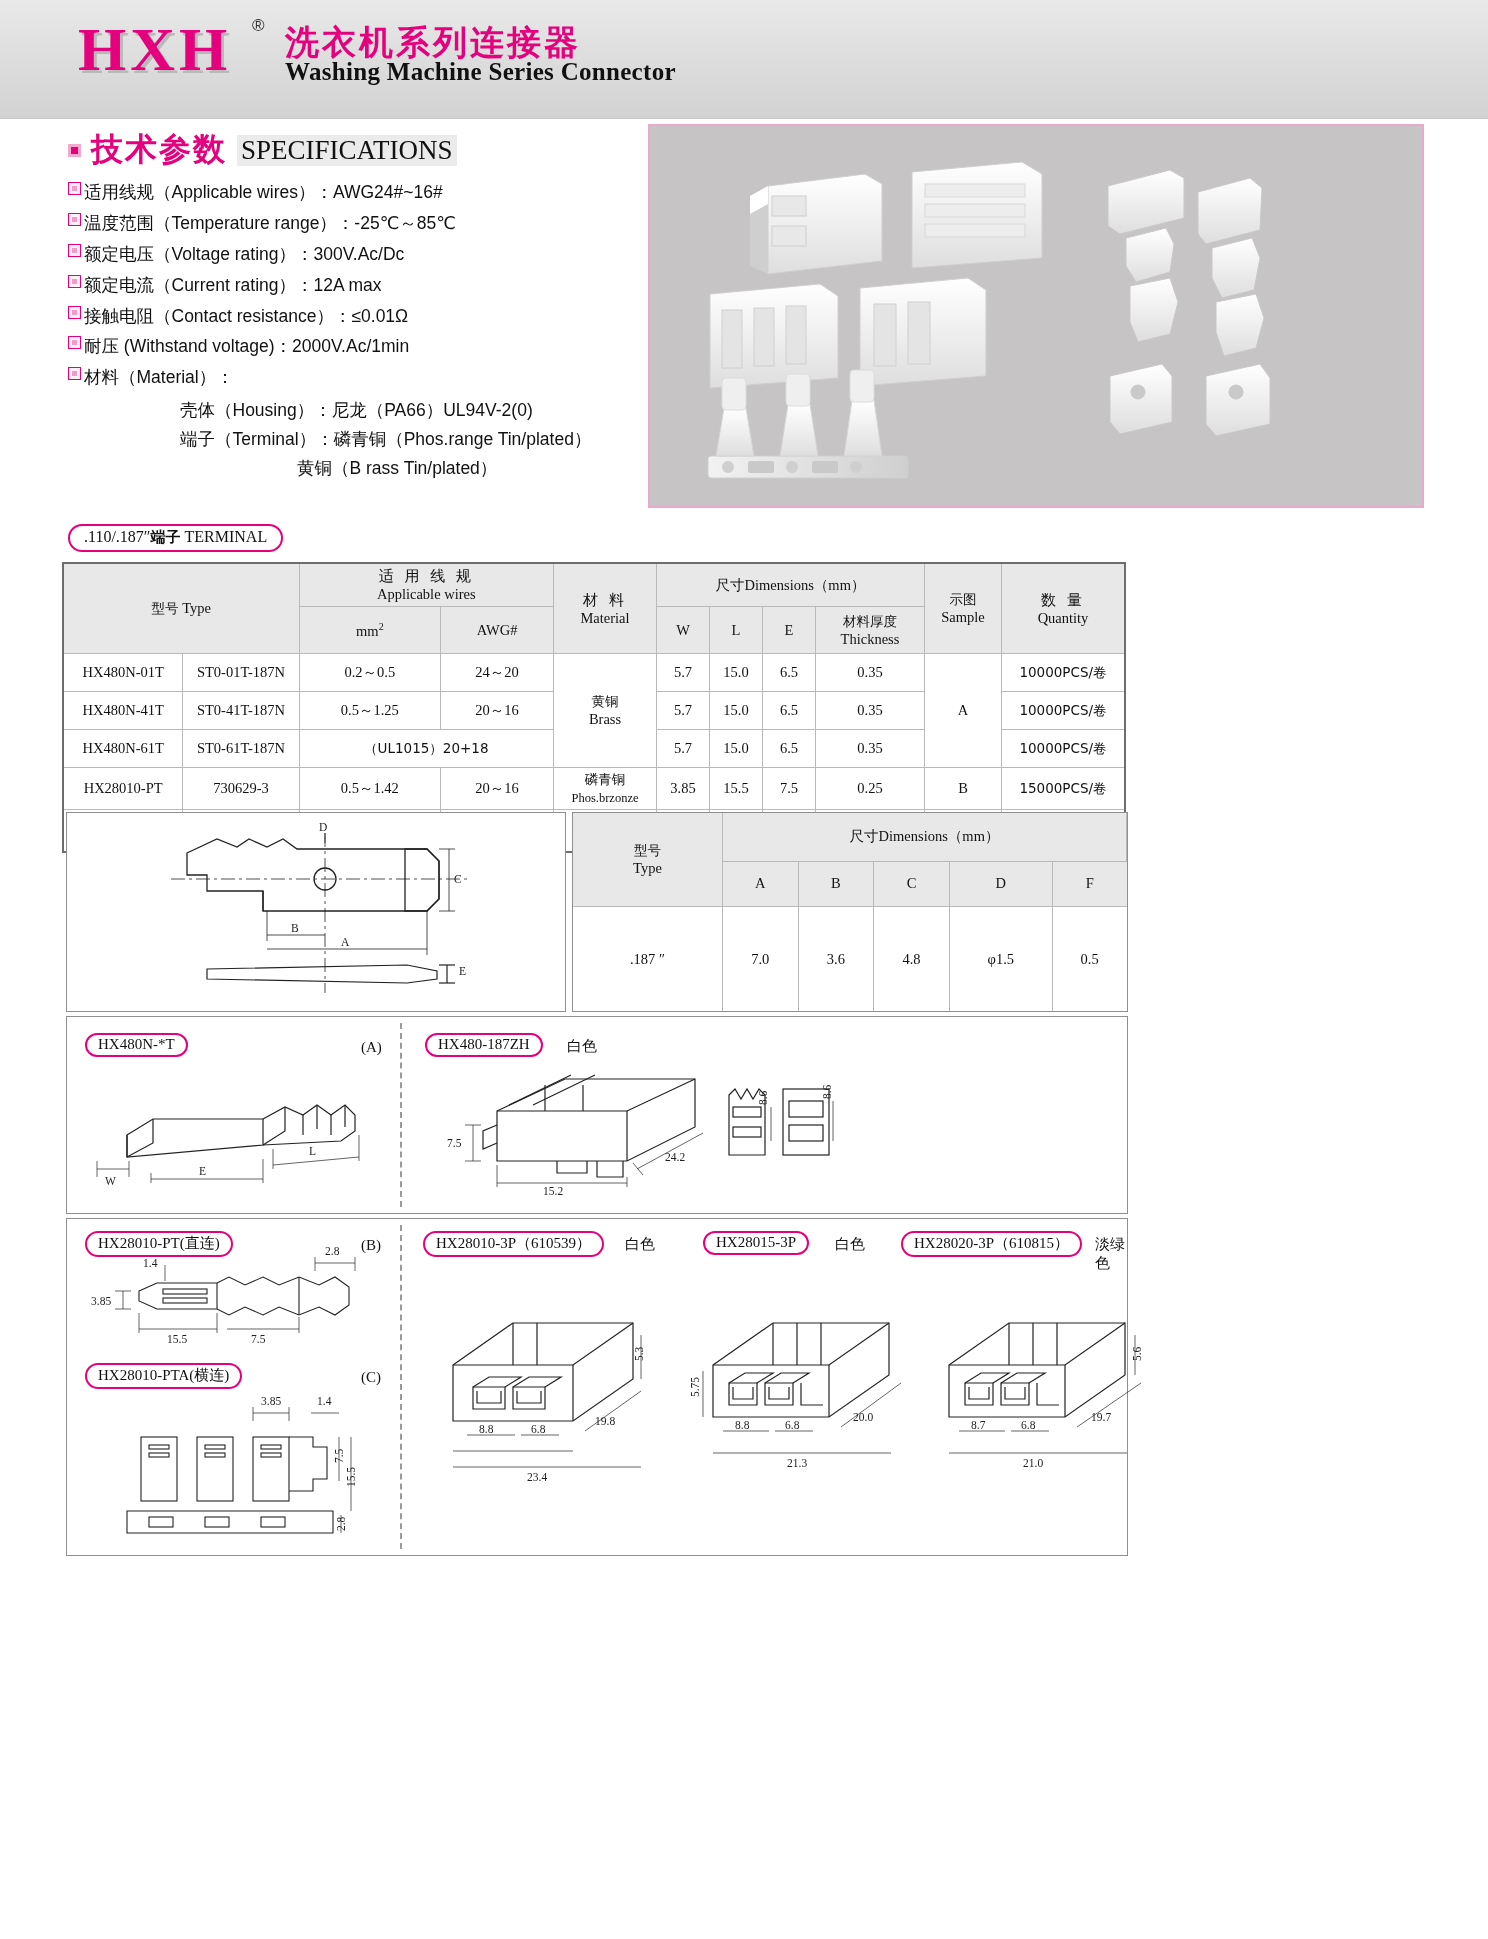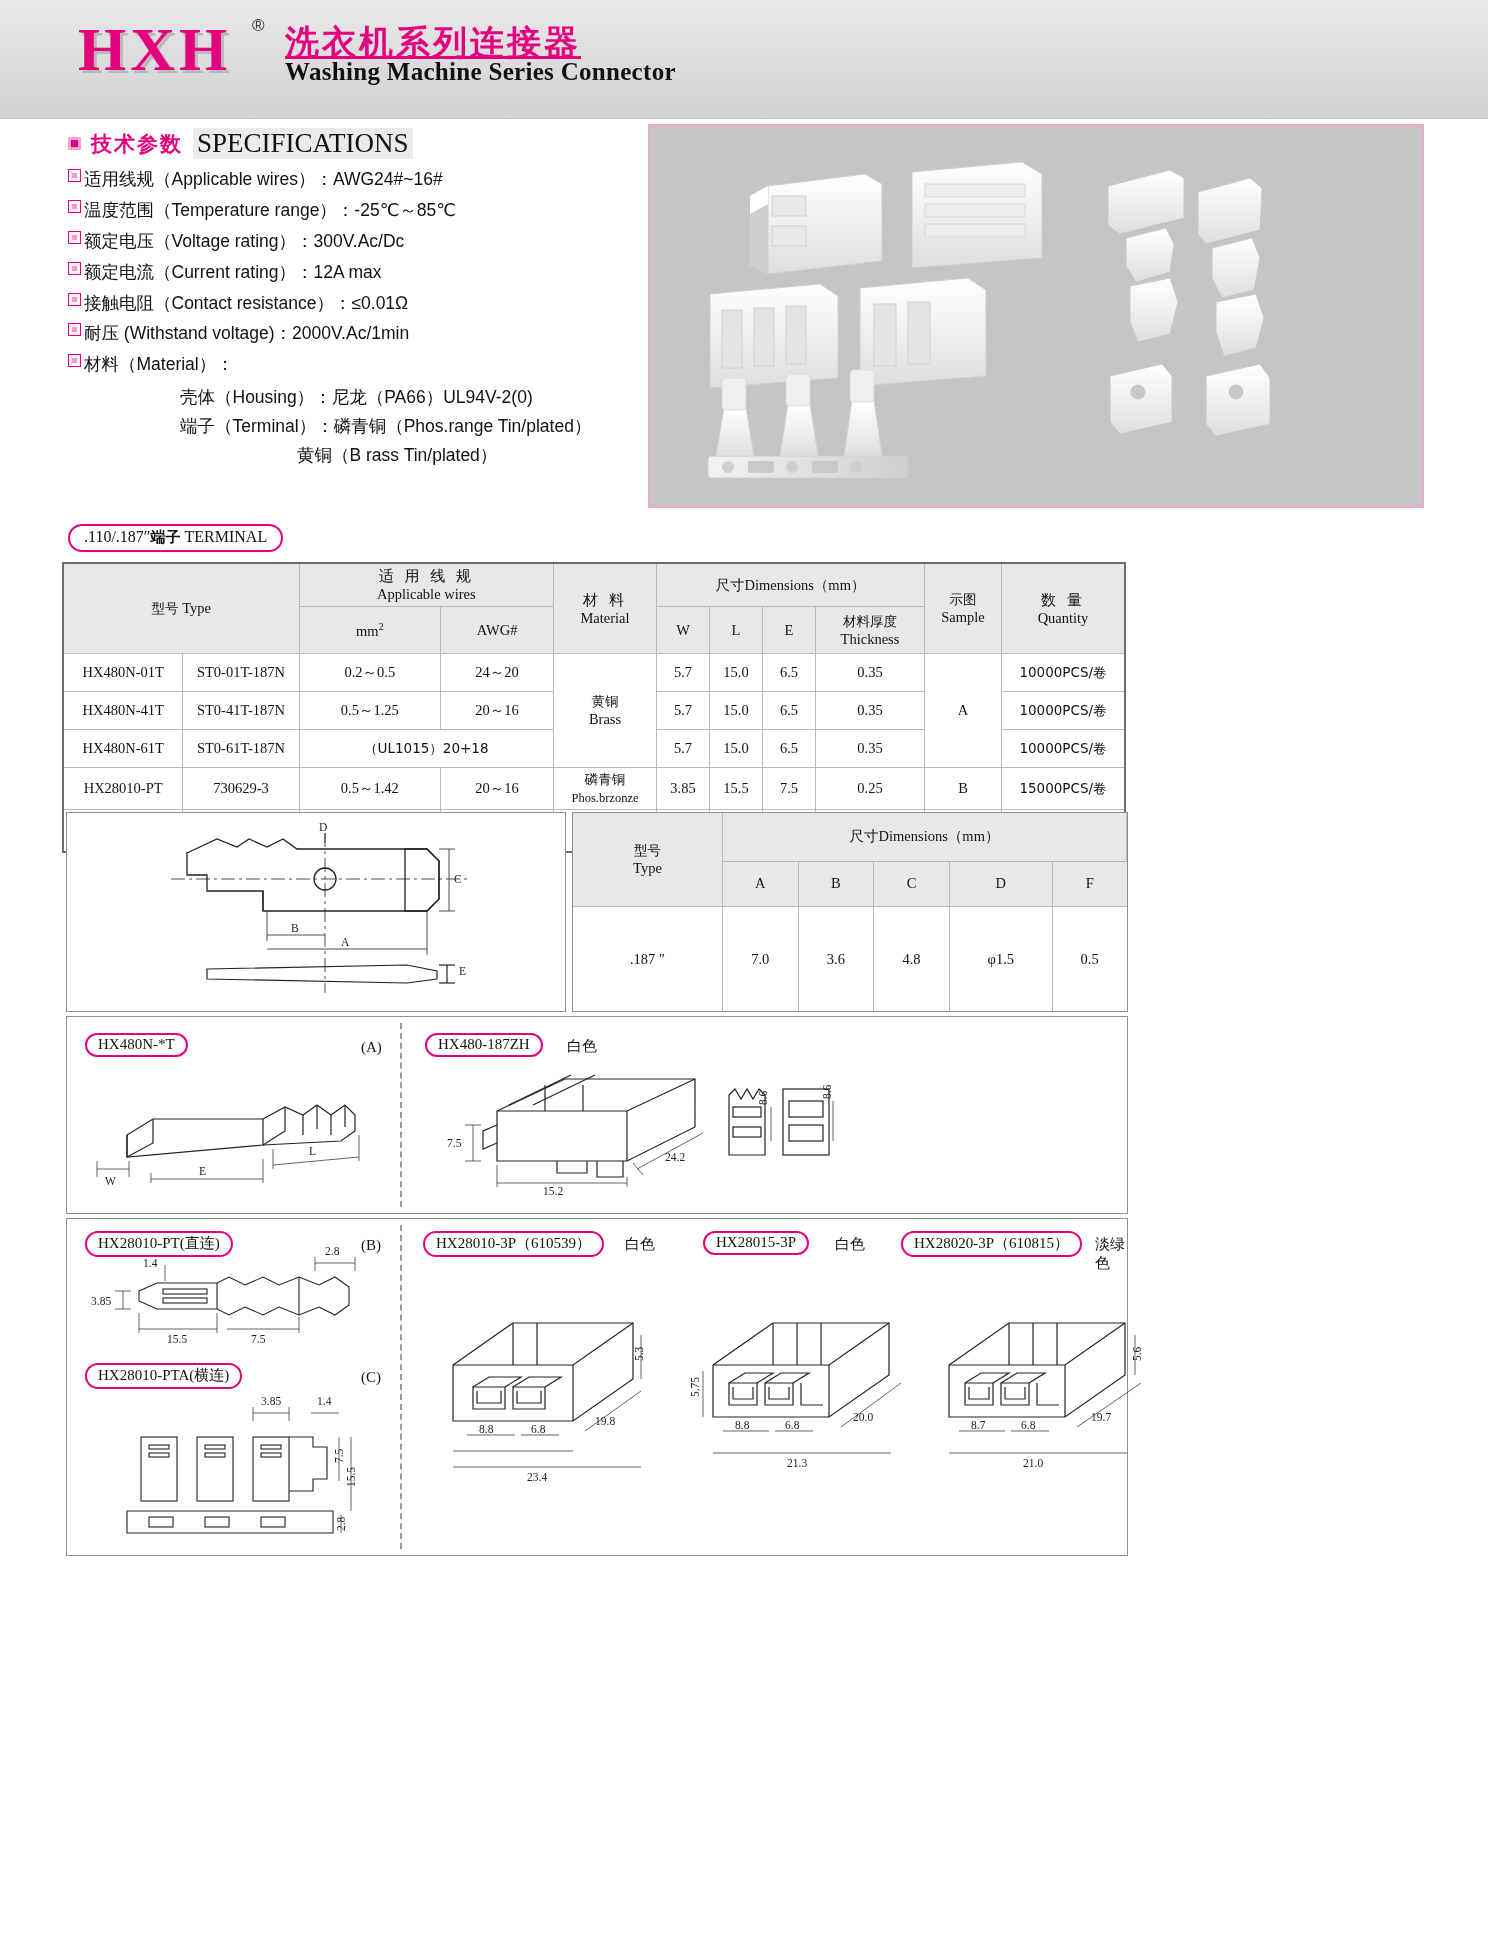--- a/index.html
+++ b/index.html
@@ -2,29 +2,29 @@
 <html><head>
 <meta charset="utf-8">
 <style>
   html,body{margin:0;padding:0;background:#fff;}
   body{width:1488px;height:1939px;font-family:"Liberation Sans","DejaVu Sans",sans-serif;color:#111;position:relative;overflow:hidden;}
 
   
   .header{height:118px;background:linear-gradient(to bottom,#e9e9e9 0%,#dcdcdc 55%,#d2d2d2 100%);position:relative;border-bottom:1px solid #c6c6c6;}
   .logo{position:absolute;left:78px;top:14px;font-family:"Liberation Serif","DejaVu Serif",serif;font-weight:bold;font-size:62px;color:#e5007d;letter-spacing:4px;text-shadow:3px 3px 0 #b9b9b9;}
   .reg{position:absolute;left:252px;top:16px;font-size:17px;color:#333;}
-  .cn-title{position:absolute;left:285px;top:20px;font-size:34px;font-weight:bold;color:#e5007d;letter-spacing:3px;font-family:"DejaVu Sans",sans-serif;text-decoration:underline;}
+  .cn-title{position:absolute;left:285px;top:20px;font-size:34px;font-weight:bold;color:#e5007d;letter-spacing:3px;font-family:"DejaVu Sans",sans-serif;}
   .en-title{position:absolute;left:285px;top:58px;font-size:25px;font-weight:bold;color:#111;font-family:"Liberation Serif","DejaVu Serif",serif;letter-spacing:.3px;}
 
   
   .spec{position:absolute;left:68px;top:128px;width:600px;}
   .spec-title{display:flex;align-items:center;gap:10px;margin-bottom:10px;}
   .sq{width:13px;height:13px;background:#e5007d;display:inline-block;flex:0 0 auto;box-shadow:inset 0 0 0 3px #f4a8cf;}
   .sq-sm{width:11px;height:11px;background:#f49ac6;display:inline-block;flex:0 0 auto;box-shadow:inset 0 0 0 3px #fff0f7;border:1px solid #e5007d;}
-  .spec-title .cn{font-size:21px;font-weight:bold;color:#e5007d;letter-spacing:2px;font-family:"DejaVu Sans",sans-serif;}
+  .spec-title .cn{font-size:32px;font-weight:bold;color:#e5007d;letter-spacing:2px;font-family:"DejaVu Sans",sans-serif;}
   .spec-title .en{font-size:27px;color:#111;font-family:"Liberation Serif","DejaVu Serif",serif;background:#ebebeb;padding:0 4px;}
   .spec-row{display:flex;align-items:flex-start;gap:3px;margin:9px 0;font-size:17.5px;line-height:1.25;}
   .spec-row .txt{white-space:nowrap;}
   .mat-line{margin:5px 0 0 112px;font-size:17.5px;white-space:nowrap;}
   .mat-line.indent{margin-left:229px;}
 
   
   .photo{position:absolute;left:648px;top:124px;width:772px;height:380px;background:#c6c4c5;border:2px solid #e8a9ca;}
   .photo svg{display:block;}
 

